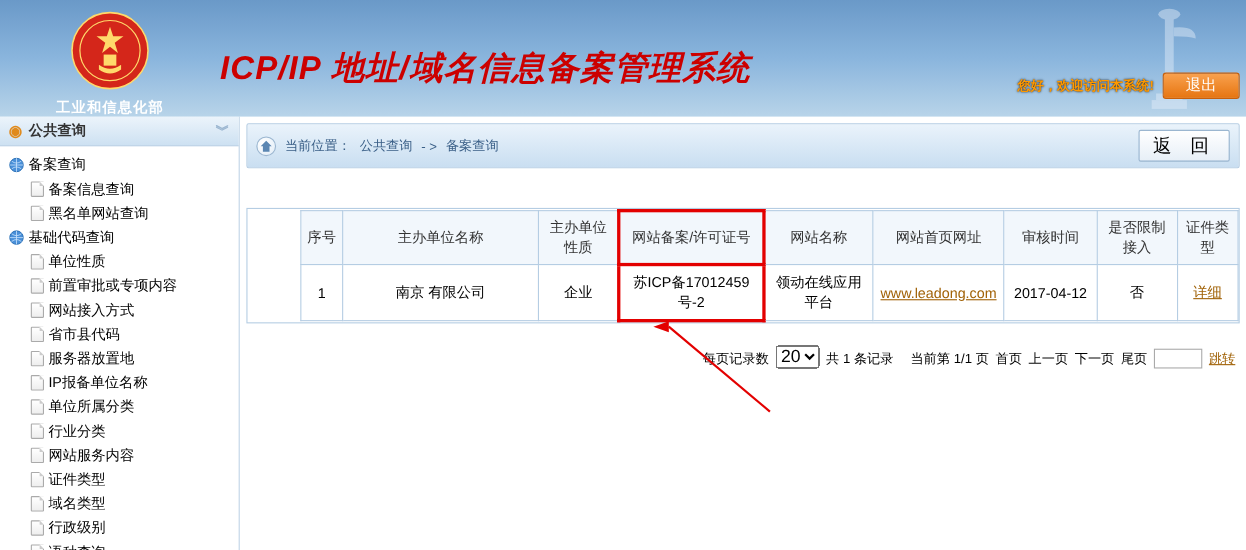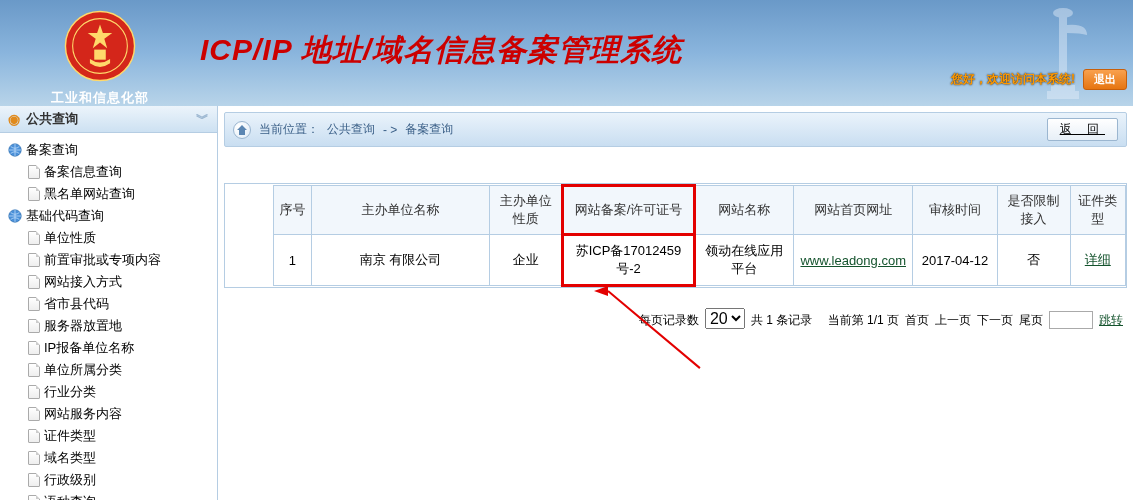--- a/index.html
+++ b/index.html
@@ -23,20 +23,21 @@
       margin: 0 auto;
     }
     .org-name { font-size: 13px; font-weight: bold; margin-top: 4px; letter-spacing: 1px; }
     .title-area { flex: 1; padding-top: 30px; }
     .sys-title {
       font-size: 30px;
       font-weight: bold;
       font-style: italic;
       color: #CC0000;
       letter-spacing: 1px;
+      margin-top: 12px;
     }
     .huabiao {
       position: absolute;
       right: 40px;
       top: 5px;
       opacity: 0.45;
     }
     .welcome-bar {
       position: absolute;
       right: 6px;
@@ -44,24 +45,24 @@
       display: flex;
       align-items: center;
       gap: 8px;
     }
     .welcome-text { color: #ff9900; font-weight: bold; text-shadow: 0 0 2px #000; }
     .logout-btn {
       background: linear-gradient(to bottom, #f9a14e, #e67511);
       color: #fff;
       border: 1px solid #c85f0a;
       border-radius: 3px;
-      padding: 2px 10px;
-      font-size: 11px;
+      padding: 2px 20px;
+      font-size: 14px;
       cursor: pointer;
-      font-weight: bold;
+      font-weight: normal;
     }
     
     .body-area { display: flex; }
     
     .sidebar {
       width: 218px;
       border-right: 1px solid #b5cde3;
     }
     .side-head {
       background: linear-gradient(to bottom, #ecf4fb, #cde1f2);
@@ -107,42 +108,41 @@
       background: radial-gradient(circle at 30% 30%, #fff, #e0ecf7);
       border: 1px solid #9bb6d0;
       border-radius: 50%;
       display:flex; align-items:center; justify-content:center;
     }
     .return-btn {
       margin-left: auto;
       background: linear-gradient(to bottom, #fff, #e7eff7);
       border: 1px solid #9bb6d0;
       padding: 2px 12px;
-      font-size: 12px;
+      font-size: 17px;
       cursor: pointer;
       letter-spacing: 6px;
       border-radius: 2px;
-      text-decoration: underline;
     }
     
     .table-wrap {
       margin-top: 36px;
       border: 1px solid #b5cde3;
       padding-left: 48px;
     }
     table.data { width: 100%; border-collapse: collapse; }
     table.data th, table.data td {
       border: 1px solid #b5cde3;
       padding: 6px 4px;
       text-align: center;
       font-size: 13px;
     }
     table.data th { background: #f2f7fc; color: #333; font-weight: normal; }
     .highlight { border: 3px solid #e30000 !important; }
-    .link { color: #14532d; text-decoration: underline; cursor: pointer; }
+    .link { color: #a16207; text-decoration: underline; cursor: pointer; }
     
     .pager {
       margin-top: 16px;
       display: flex;
       justify-content: flex-end;
       align-items: flex-end;
       gap: 6px;
       padding: 4px;
       font-size: 12px;
     }

